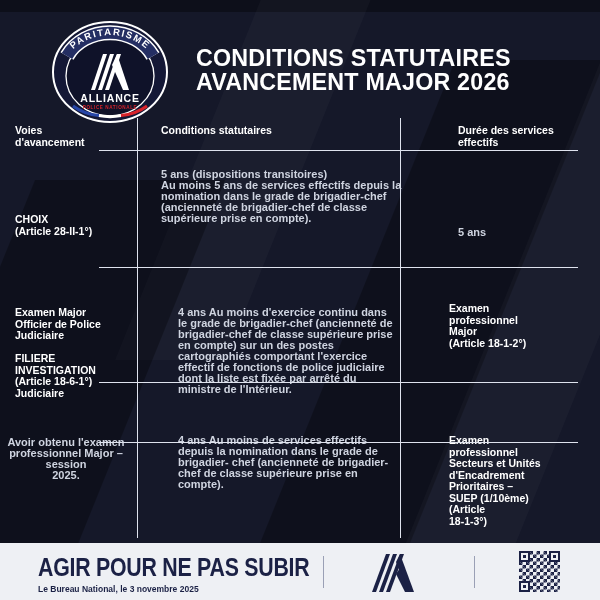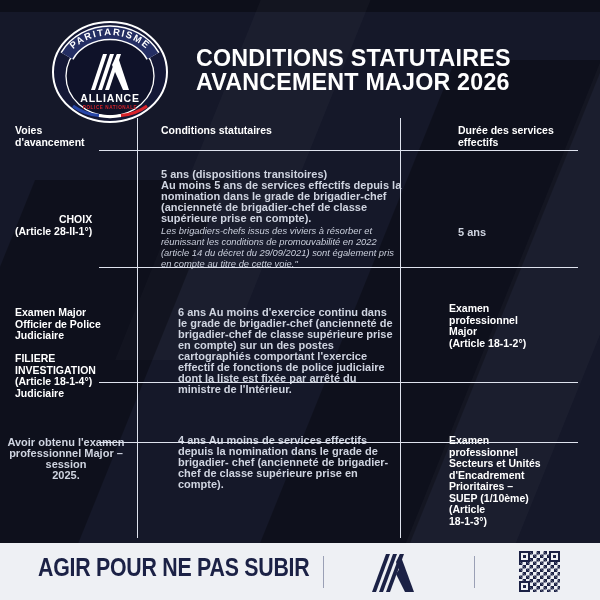--- a/index.html
+++ b/index.html
@@ -34,21 +34,21 @@
     gap:17px;
   }
   .cell { white-space:pre-line; }
   .hcell { color:#ffffff; font-weight:bold; font-size:10.5px; line-height:11.5px; padding-top:5px; }
   .c1 { padding-left:15px; padding-right:6px; }
   .c2 { padding-left:7px;  padding-right:12px; }
   .c3 { padding-left:24px;  padding-right:18px; }
   .voie { color:#ffffff; font-weight:bold; font-size:10.5px; line-height:11.5px; }
   .body-txt { font-size:11px; line-height:11px;font-weight:bold; }
   .note { font-style:italic; font-size:9.4px; line-height:11px; margin-top:1px; color:#c9cedb; }
-  .r1v { display:flex; align-items:center;text-align:right; }
+  .r1v { display:flex; align-items:center; }
   .pt2 { padding-top:2px; } .pt4 { padding-top:4px;text-align:center; } .pt6 { padding-top:6px; } .pt28 { padding-top:28px;margin-top:32px; }
 
   .vline { position:absolute; width:1px; top:118px; height:420px; background:#dfe3ee; }
   .hline { position:absolute; left:99px; width:479px; height:1px; background:#dfe3ee; }
 
   
   .footer { position:absolute; left:0; top:543px; width:600px; height:74px; background:#eef0f4; }
   .slogan {
     position:absolute; left:38px; top:9px; color:#1b2145;
     font-size:26px; font-weight:800; letter-spacing:-0.3px;
@@ -115,33 +115,32 @@
 d'avancement</div>
     <div class="cell hcell c2">Conditions statutaires</div>
     <div class="cell hcell c3">Durée des services
 effectifs</div>
 
     <div class="cell voie c1 r1v">CHOIX
 (Article 28-II-1°)</div>
     <div class="c2 pt2">
       <div class="cell body-txt">5 ans (dispositions transitoires)
 Au moins 5 ans de services effectifs depuis la nomination dans le grade de brigadier-chef (ancienneté de brigadier-chef de classe supérieure prise en compte).</div>
-      <div class="cell note">Les brigadiers-chefs issus des viviers à résorber et réunissant les conditions de promouvabilité en 2022 (article 14 du décret du 29/09/2021) sont également pris en compte au titre de cette voie."</div>
     </div>
     <div class="cell body-txt c3 pt28">5 ans</div>
 
     <div class="cell voie c1 pt6">Examen Major
 Officier de Police
 Judiciaire
 
 FILIERE
 INVESTIGATION
-(Article 18-1-4°)
+(Article 18-6-1°)
 Judiciaire</div>
-    <div class="cell body-txt c3 pt6">6 ans Au moins d'exercice continu dans le grade de brigadier-chef (ancienneté de brigadier-chef de classe supérieure prise en compte) sur un des postes cartographiés comportant l'exercice effectif de fonctions de police judiciaire dont la liste est fixée par arrêté du ministre de l'Intérieur.</div>
+    <div class="cell body-txt c3 pt6">4 ans Au moins d'exercice continu dans le grade de brigadier-chef (ancienneté de brigadier-chef de classe supérieure prise en compte) sur un des postes cartographiés comportant l'exercice effectif de fonctions de police judiciaire dont la liste est fixée par arrêté du ministre de l'Intérieur.</div>
 
     <div class="cell voie c1 pt2">Examen
 professionnel
 Major
 (Article 18-1-2°)</div>
     <div class="cell body-txt c2 pt4">Avoir obtenu l'examen
 professionnel Major – session
 2025.</div>
     <div class="cell body-txt c3 pt2">4 ans Au moins de services effectifs depuis la nomination dans le grade de brigadier- chef (ancienneté de brigadier-chef de classe supérieure prise en compte).</div>
 
@@ -157,20 +156,21 @@
 
   <div class="vline" style="left:137px;"></div>
   <div class="vline" style="left:400px;"></div>
   <div class="hline" style="top:150px;"></div>
   <div class="hline" style="top:267px;"></div>
   <div class="hline" style="top:382px;"></div>
   <div class="hline" style="top:442px;"></div>
 
   <div class="footer">
     <div class="slogan">AGIR POUR NE PAS SUBIR</div>
+    <div class="byline">Le Bureau National, le 3 novembre 2025</div>
     <div class="fdiv" style="left:323px;"></div>
     <svg class="amark" width="50" height="40" viewBox="0 0 50 40">
       <g fill="#1b2145">
         <path d="M4,40 L18,2 L22,2 L8,40 Z"></path>
         <path d="M11,40 L25,2 L29,2 L15,40 Z"></path>
         <path d="M18,40 L32,2 L36,2 L22,40 Z"></path>
         <path d="M32,2 L46,40 L40,40 L28,10 Z"></path>
         <path d="M32,16 L41,40 L37,40 L28,22 Z"></path>
       </g>
     </svg>

